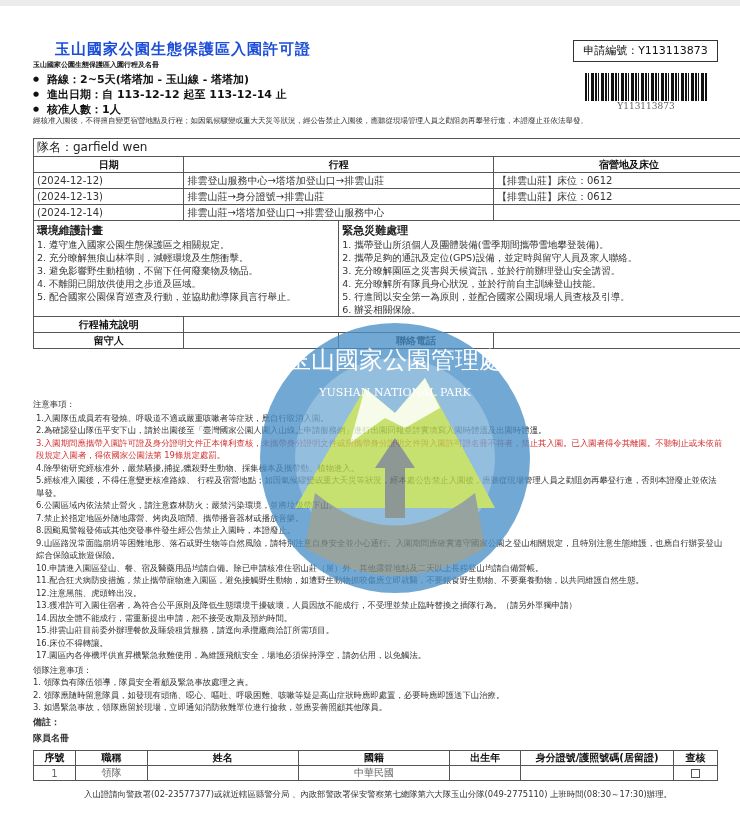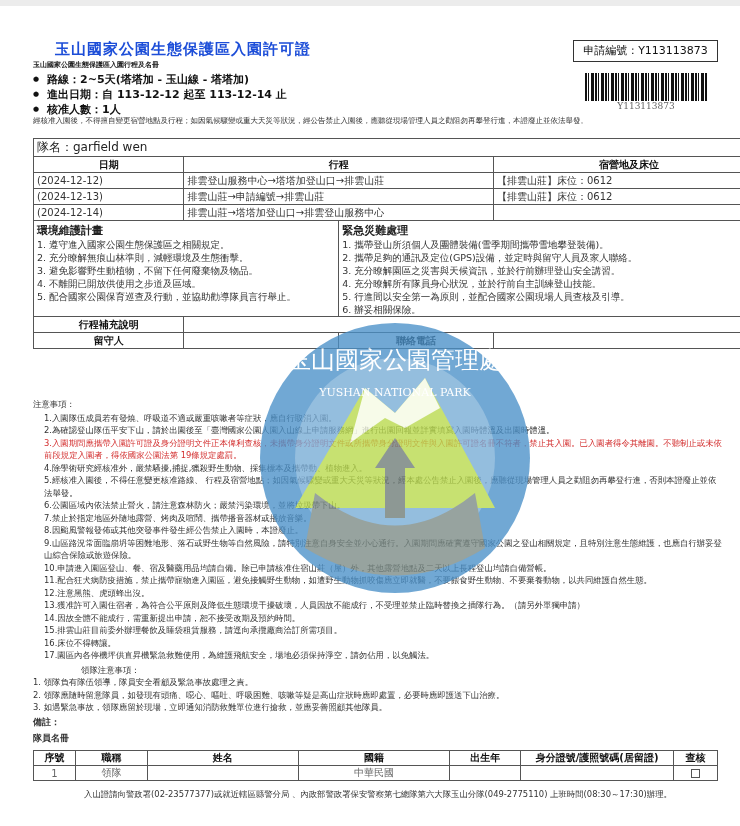--- a/index.html
+++ b/index.html
@@ -28,23 +28,23 @@
   .main-table th { font-weight: bold; text-align: center; color: #111; }
   .team-row td { font-size: 12px; height: 18px; color: #222; }
 
   .box-title { font-size: 11px; font-weight: bold; color: #222; margin-top: 2px; }
   .box-list { list-style: none; }
   .box-list li { font-size: 9.5px; line-height: 13px; color: #333; padding-left: 14px; text-indent: -14px; }
   .plan-cell { vertical-align: top; height: 137px; }
 
   .notes { position: absolute; left: 33px; top: 398px; width: 690px; font-size: 8.4px; line-height: 12.5px; color: #333; }
   .notes .head { margin-bottom: 1px; }
-  .notes .item { padding-left: 3px; margin-left: 8px; }
+  .notes .item { padding-left: 3px; }
   .notes .red { color: #d32f2f; }
-  .leader { margin-top: 2px; margin-left: 48px; }
+  .leader { margin-top: 2px; }
   .remark { font-weight: bold; font-size: 9px; margin-top: 2px; }
   .roster-label { font-weight: bold; font-size: 9px; margin-top: 4px; }
 
   .roster { position: absolute; left: 33px; top: 750px; width: 685px; font-size: 10px; }
   .roster th, .roster td { border: 1px solid #555; text-align: center; height: 15px; padding: 0 2px; }
   .roster th { font-weight: bold; color: #111; }
   .roster td { color: #666; }
   .checkbox { display: inline-block; width: 9px; height: 9px; border: 1px solid #555; vertical-align: middle; }
 
   .footer { position: absolute; left: 33px; top: 788px; width: 690px; font-size: 8.4px; line-height: 13px; color: #333; text-align: center; }
@@ -87,21 +87,21 @@
       <th colspan="2">行程</th>
       <th>宿營地及床位</th>
     </tr>
     <tr>
       <td>(2024-12-12)</td>
       <td colspan="2">排雲登山服務中心→塔塔加登山口→排雲山莊</td>
       <td>【排雲山莊】床位：0612</td>
     </tr>
     <tr>
       <td>(2024-12-13)</td>
-      <td colspan="2">排雲山莊→申請編號→排雲山莊</td>
+      <td colspan="2">排雲山莊→身分證號→排雲山莊</td>
       <td>【排雲山莊】床位：0612</td>
     </tr>
     <tr>
       <td>(2024-12-14)</td>
       <td colspan="2">排雲山莊→塔塔加登山口→排雲登山服務中心</td>
       <td></td>
     </tr>
     <tr>
       <td colspan="2" class="plan-cell">
         <div class="box-title">環境維護計畫</div>

